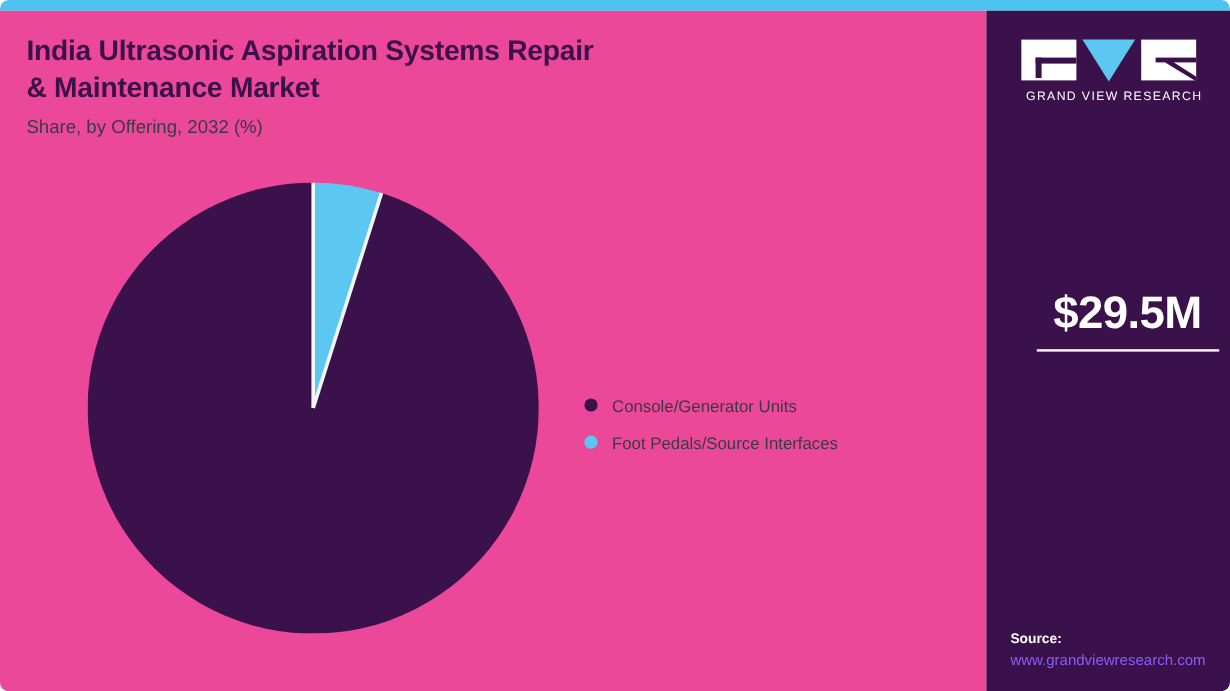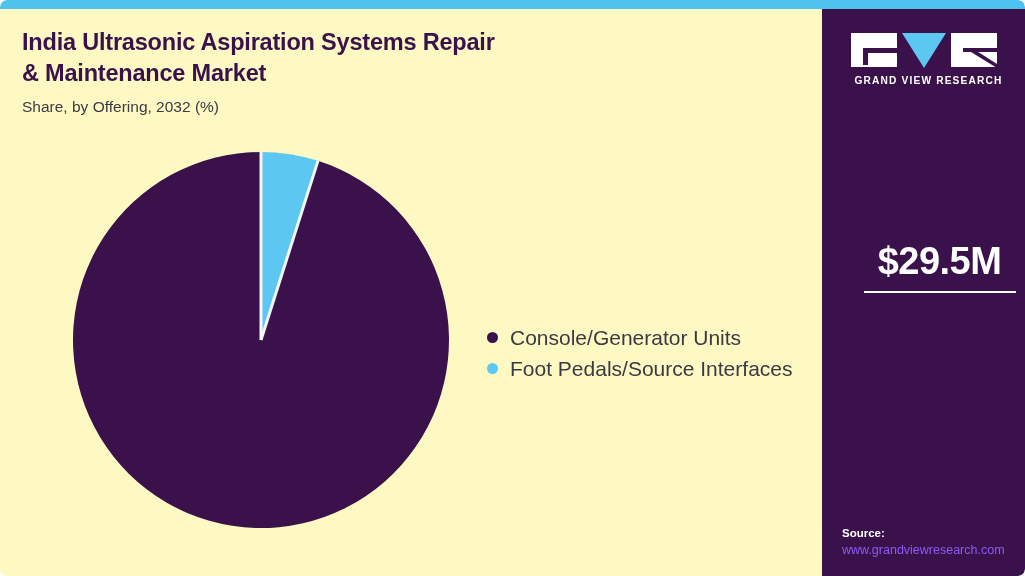--- a/index.html
+++ b/index.html
@@ -36,21 +36,21 @@
     border-top-right-radius: 7px;
   }
 
   
   #main-area {
     position: absolute;
     left: 0;
     top: 9px;
     width: 822px;
     height: 567px;
-    background: #fef9c3;
+    background: #ec4899;
   }
 
   #title-block {
     position: absolute;
     left: 22px;
     top: 18px;
     width: 700px;
   }
   #chart-title {
     margin: 0;
@@ -91,21 +91,21 @@
     height: 31px;
   }
   .legend-dot {
     width: 11px;
     height: 11px;
     border-radius: 50%;
     flex: 0 0 auto;
     margin-right: 12px;
   }
   .legend-label {
-    font-size: 21px;
+    font-size: 14px;
     color: #3a3a44;
     white-space: nowrap;
     line-height: 1;
   }
 
   
   #sidebar {
     position: absolute;
     right: 0;
     top: 9px;
@@ -120,21 +120,21 @@
     position: absolute;
     left: 0;
     top: 22px;
     width: 203px;
     text-align: center;
   }
   #logo-mark { display: block; margin: 0 auto; }
   #logo-wordmark {
     margin-top: 6px;
     font-size: 10.2px;
-    font-weight: bold;
+    font-weight: normal;
     color: #ffffff;
     letter-spacing: 1.15px;
     padding-left: 10px;
   }
 
   
   #stat-block {
     position: absolute;
     left: 0;
     top: 232px;

